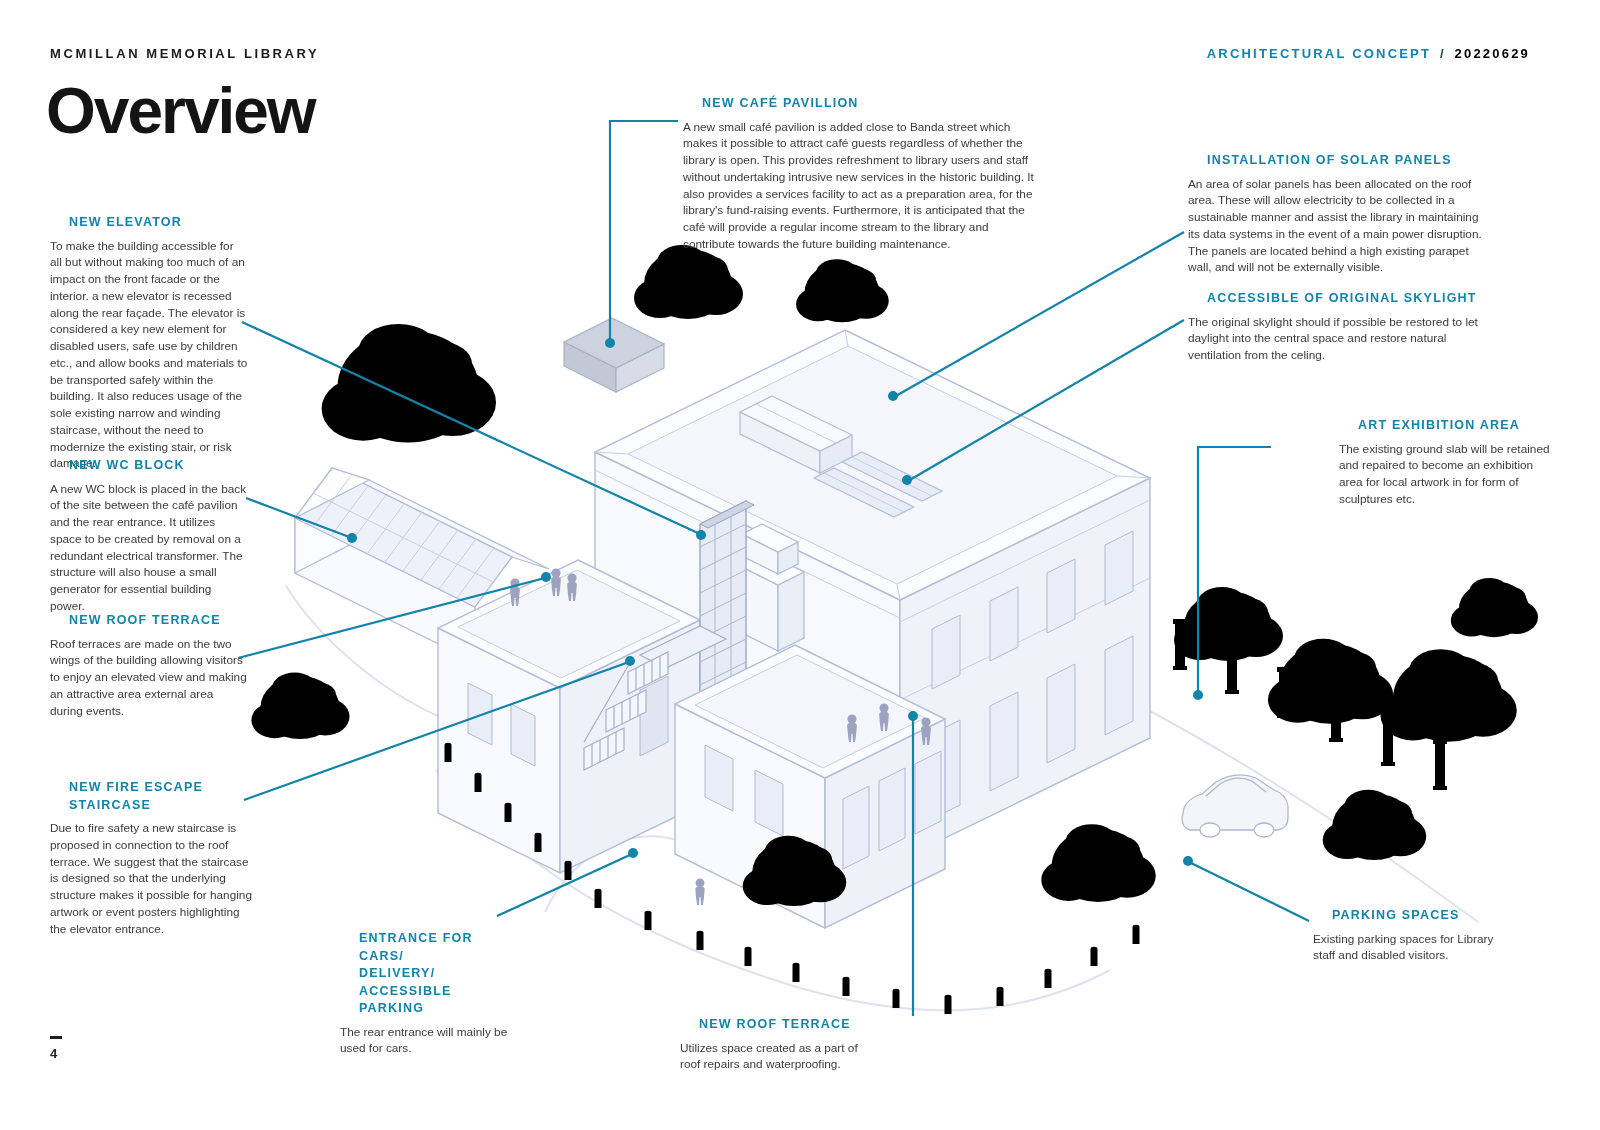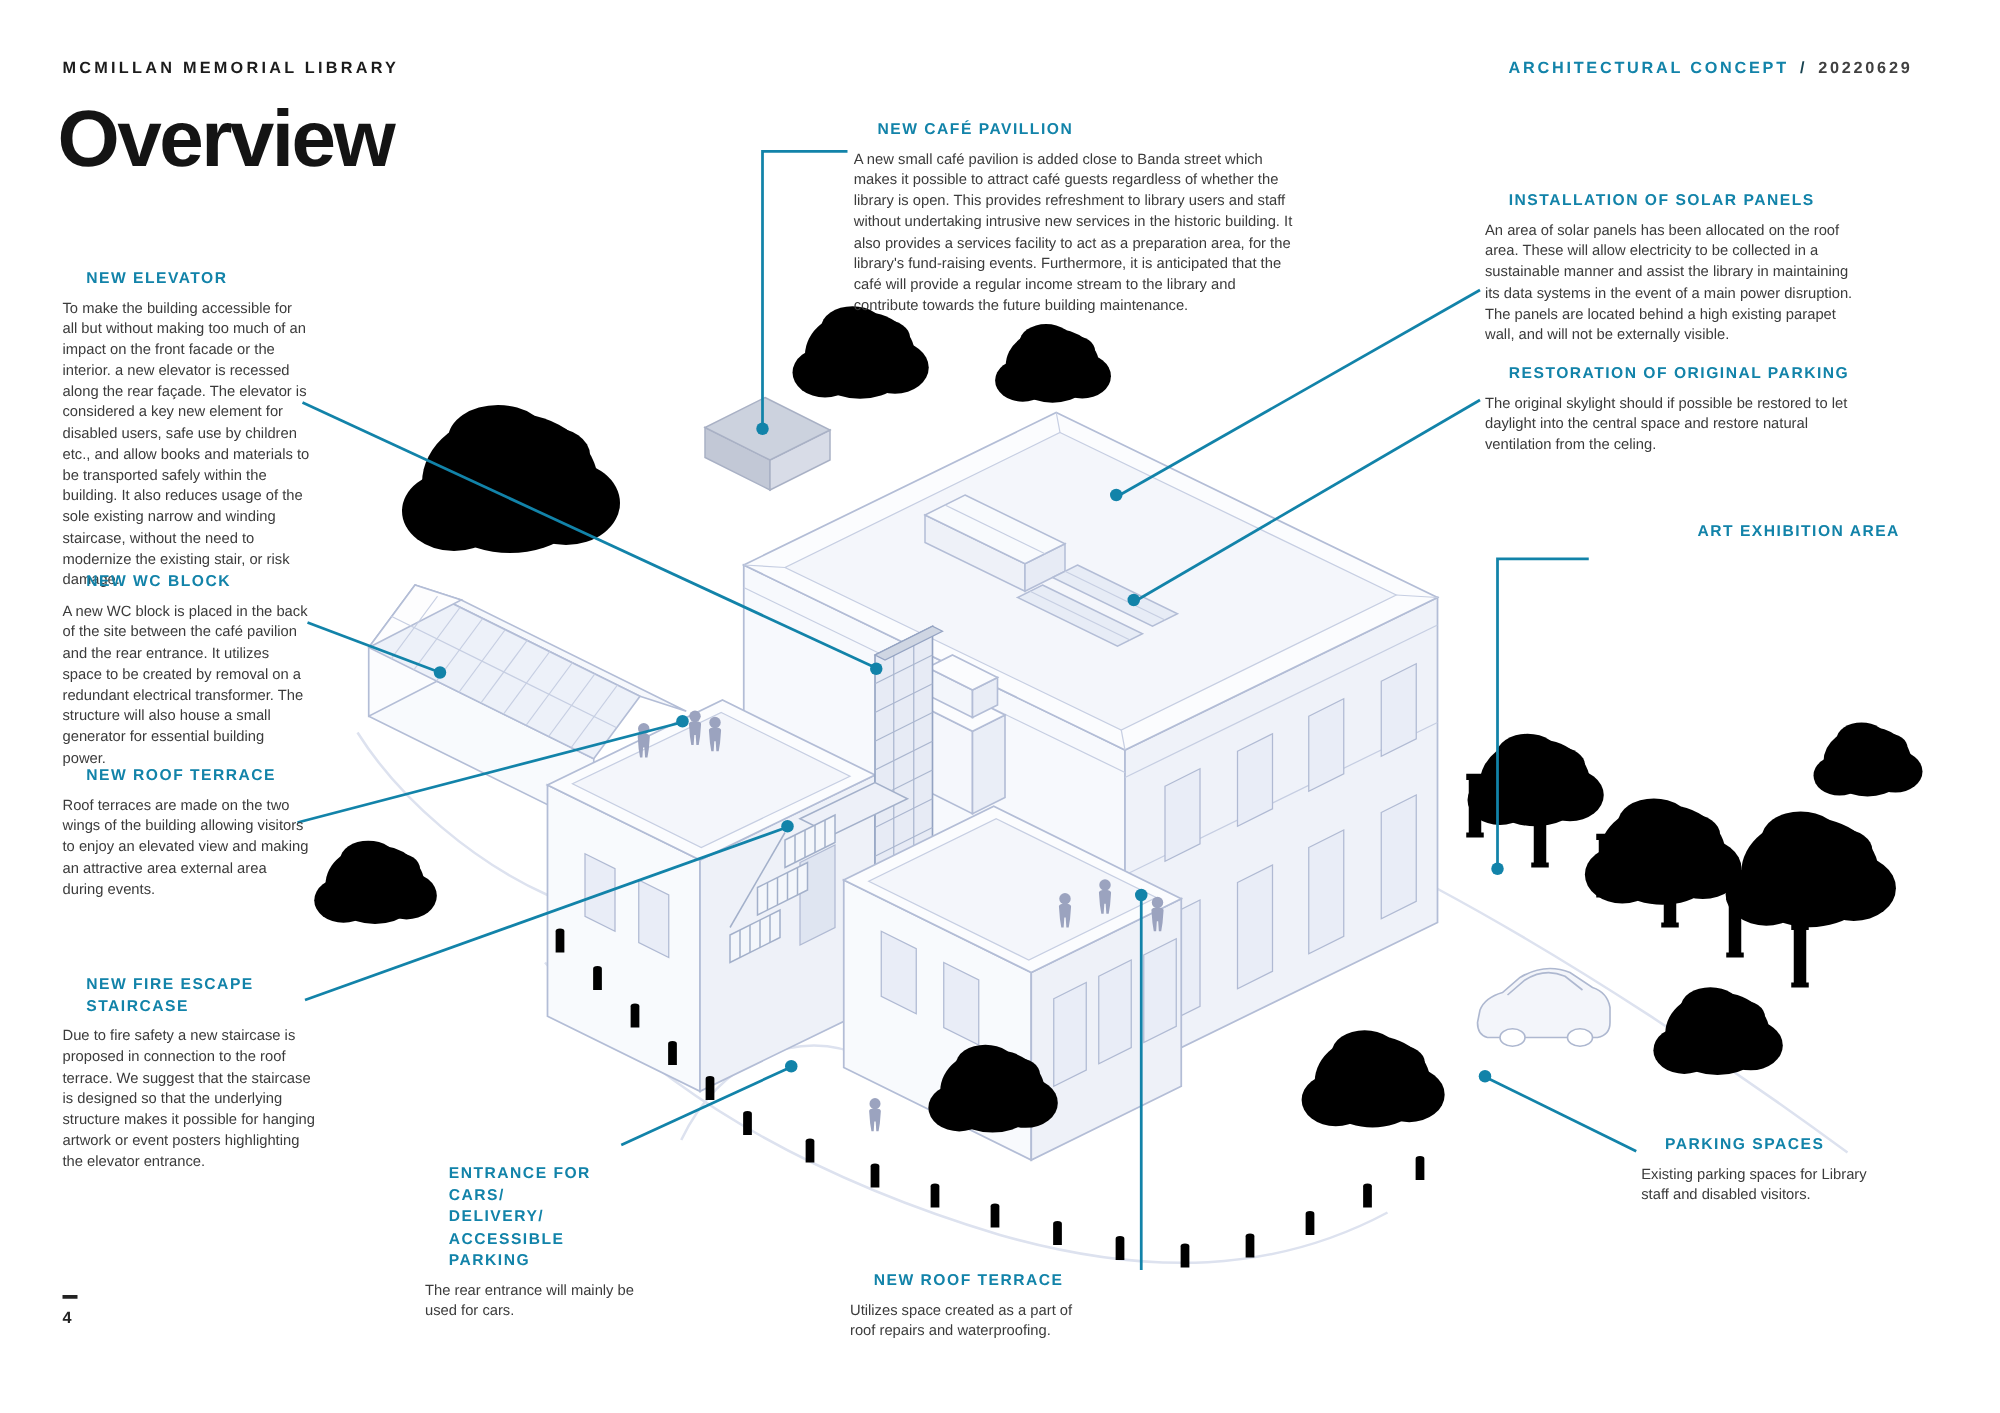--- a/index.html
+++ b/index.html
@@ -9,21 +9,21 @@
     font-family:"Liberation Sans", sans-serif; color:#1c1c1c;
   }
   .page { position:absolute; inset:0; }
   svg.illus { position:absolute; left:0; top:0; z-index:1; }
   .txt { position:absolute; z-index:2; }
 
   .hdr-left { left:50px; top:46px; font-size:13px; font-weight:bold; letter-spacing:2.6px; color:#1c1c1c; }
   .hdr-right { right:70px; top:46px; font-size:13px; font-weight:bold; letter-spacing:2.2px; text-align:right; }
   .hdr-right .lab { color:#1283a9; }
   .hdr-right .sep { color:#16414f; padding:0 3px; }
-  .hdr-right .date { color:#404040; }
+  .hdr-right .date { color:#000000; }
 
   .title { left:46px; top:74px; font-size:64px; font-weight:bold; letter-spacing:-2px; color:#141414; }
   .subtitle { left:49px; top:150px; font-size:26px; font-weight:bold; letter-spacing:-0.3px; color:#141414; }
 
   .note { position:absolute; z-index:2; }
   .note h3 {
     font-size:12.5px; font-weight:bold; letter-spacing:1.2px; line-height:1.4;
     color:#1283a9; margin-bottom:6px; white-space:pre-line;margin-left:19px;
   }
   .note p { font-size:11.8px; line-height:1.42; color:#3b3b3b; }
@@ -429,25 +429,26 @@
   </div>
   <div class="note n6">
     <h3>NEW CAFÉ PAVILLION</h3>
     <p>A new small café pavilion is added close to Banda street which makes it possible to attract café guests regardless of whether the library is open. This provides refreshment to library users and staff without undertaking intrusive new services in the historic building. It also provides a services facility to act as a preparation area, for the library's fund-raising events. Furthermore, it is anticipated that the café will provide a regular income stream to the library and contribute towards the future building maintenance.</p>
   </div>
   <div class="note n7">
     <h3>INSTALLATION OF SOLAR PANELS</h3>
     <p>An area of solar panels has been allocated on the roof area. These will allow electricity to be collected in a sustainable manner and assist the library in maintaining its data systems in the event of a main power disruption. The panels are located behind a high existing parapet wall, and will not be externally visible.</p>
   </div>
   <div class="note n8">
-    <h3>RESTORATION OF ORIGINAL PARKING</h3>
+    <h3>ACCESSIBLE OF ORIGINAL SKYLIGHT</h3>
     <p>The original skylight should if possible be restored to let daylight into the central space and restore natural ventilation from the celing.</p>
   </div>
   <div class="note n9">
     <h3>ART EXHIBITION AREA</h3>
+    <p>The existing ground slab will be retained and repaired to become an exhibition area for local artwork in for form of sculptures etc.</p>
   </div>
   <div class="note n10">
     <h3>PARKING SPACES</h3>
     <p>Existing parking spaces for Library staff and disabled visitors.</p>
   </div>
 
   <div class="txt footer">
     <div class="dash"></div>
     <div class="num">4</div>
   </div>

